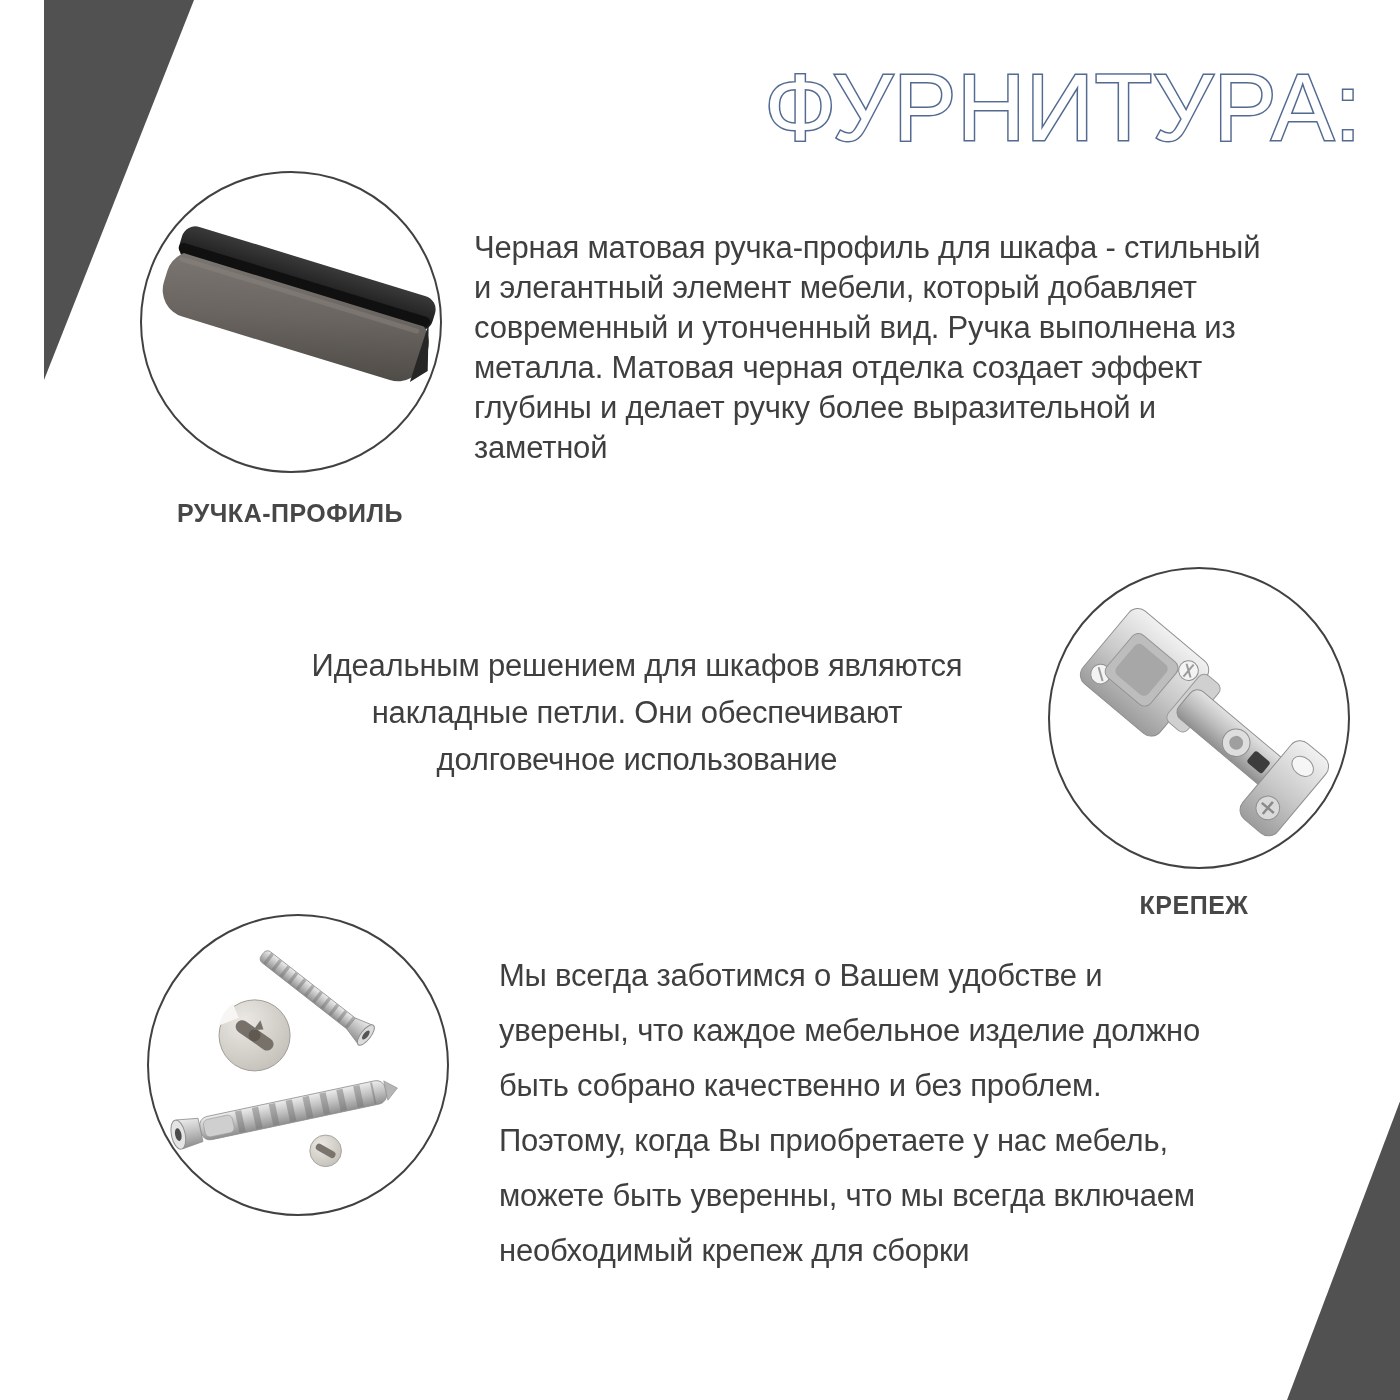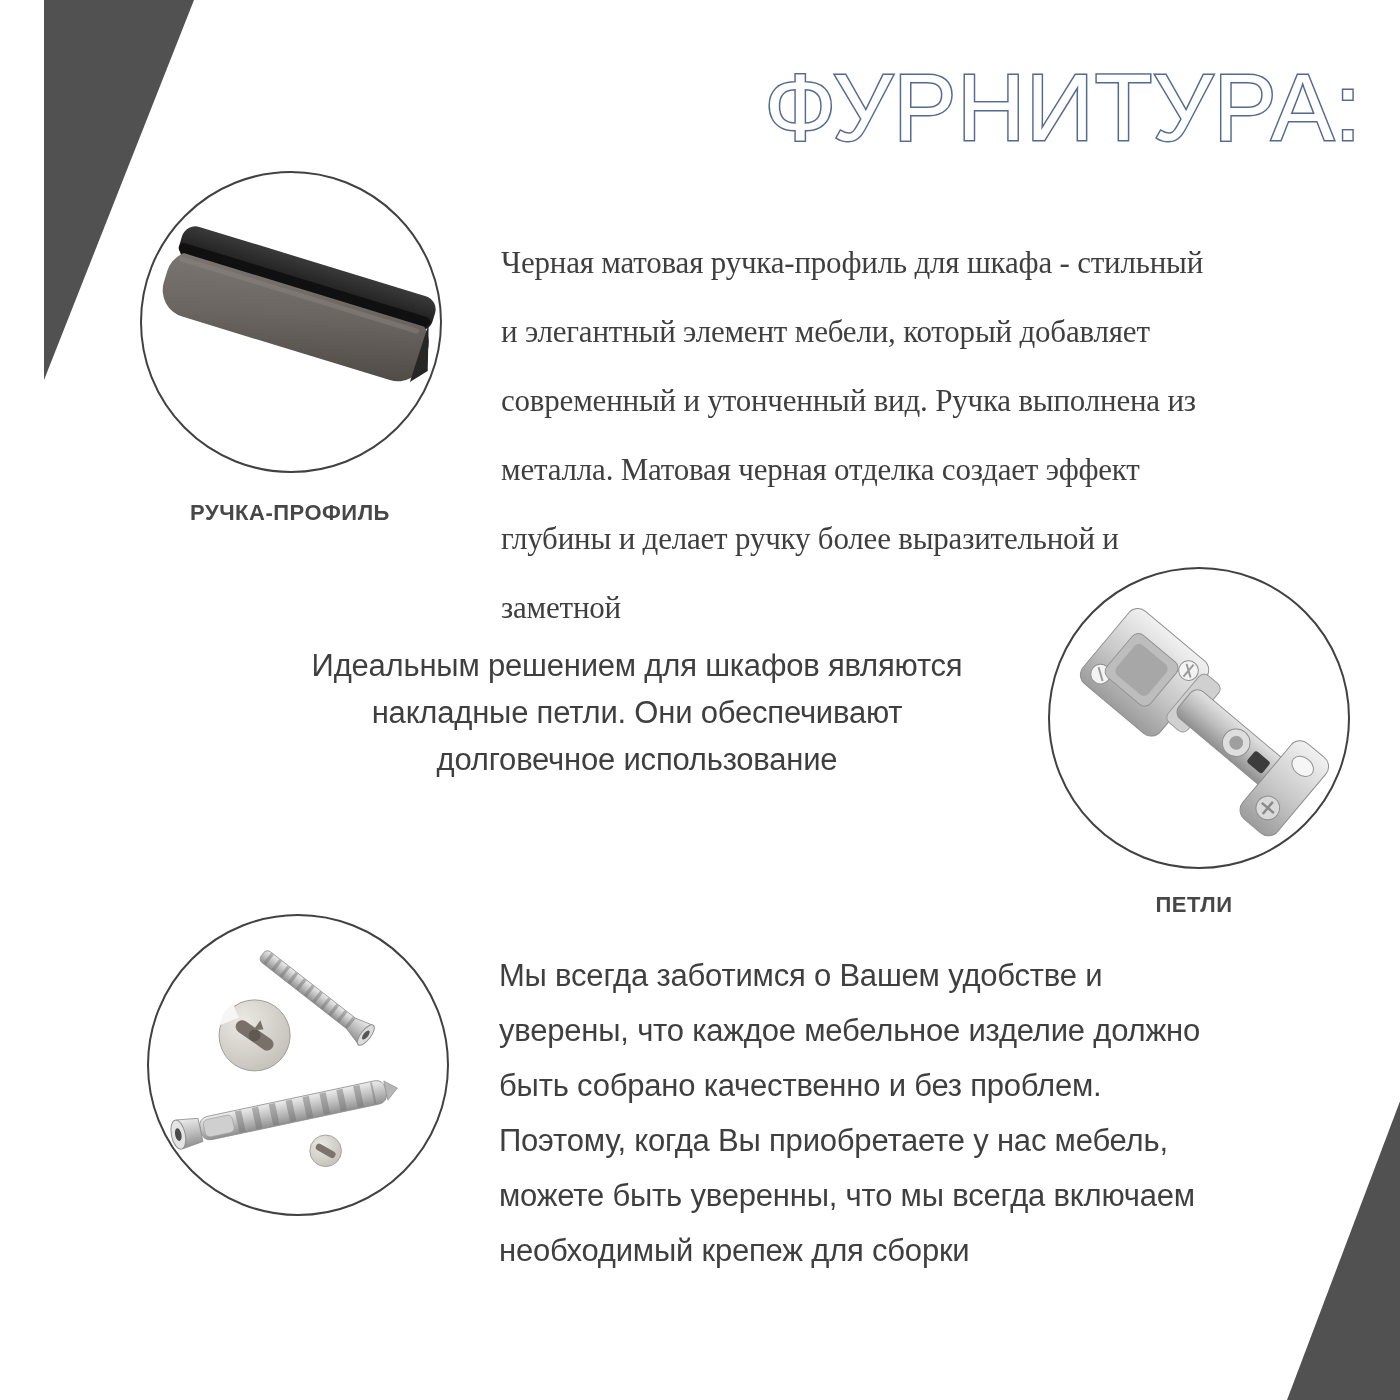--- a/index.html
+++ b/index.html
@@ -54,40 +54,40 @@
   }
   .photo-circle svg { width: 100%; height: 100%; display: block; }
   .circle-handle    { left: 96px;   top: 171px; }
   .circle-hinges    { left: 1004px; top: 567px; }
   .circle-fasteners { left: 103px;  top: 914px; }
 
   
   .photo-label {
     position: absolute;
     font-weight: 700;
-    font-size: 22px;
+    font-size: 25px;
     line-height: 38px;
     letter-spacing: 0.5px;
     color: #474747;
     text-align: center;
     white-space: pre-line;
   }
   .label-handle    { left: 46px;   top: 494px;  width: 400px; }
   .label-hinges    { left: 1000px; top: 886px;  width: 300px; }
   .label-fasteners { left: 48px;   top: 1246px; width: 400px; }
 
   
   .body-text {
     position: absolute;
     font-size: 31px;
     color: #3f3f3f;
     white-space: pre-line;
     letter-spacing: -0.2px;
   }
-  .text-handle    { left: 457px; top: 228px;  width: 900px; line-height: 69px; font-family: Liberation Serif, serif; }
+  .text-handle    { left: 430px; top: 228px;  width: 900px; line-height: 40px; }
   .text-hinges    { right: 447px; top: 642px; width: 720px; line-height: 47px; text-align: center; }
   .text-fasteners { left: 455px; top: 948px;  width: 880px; line-height: 55px; }
 </style>
 </head>
 <body>
 
 <div class="canvas">
 
   <div class="corner-tl"></div>
   <div class="corner-br"></div>
@@ -161,21 +161,21 @@
         <circle cx="196" cy="146" r="7" fill="#9f9f9f"></circle>
         <rect x="216" y="139" width="20" height="15" rx="3" fill="#3c3c3c"></rect>
 
         <rect x="240" y="100" width="46" height="100" rx="12" fill="url(#g-m1)" stroke="#8f8f8f"></rect>
         <ellipse cx="263" cy="121" rx="12" ry="9" fill="#f6f6f6" stroke="#919191"></ellipse>
         <circle cx="263" cy="176" r="12" fill="#dadada" stroke="#8f8f8f"></circle>
         <path d="M255 176 h16 M263 168 v16" stroke="#8a8a8a" stroke-width="2.5" fill="none"></path>
       </g>
     </svg>
   </div>
-  <div class="photo-label label-hinges">ПЕТЛИ</div>
+  <div class="photo-label label-hinges">КРЕПЕЖ</div>
 
   <div class="photo-circle circle-fasteners">
     <svg viewBox="0 0 302 302">
       <defs>
         <linearGradient id="g-s1" x1="0" y1="0" x2="0" y2="1">
           <stop offset="0" stop-color="#ededed"></stop>
             <stop offset="0.5" stop-color="#c0c0c0"></stop>
             <stop offset="1" stop-color="#8f8f8f"></stop>
         </linearGradient>
         <radialGradient id="g-cam" cx="0.35" cy="0.3" r="0.9">

